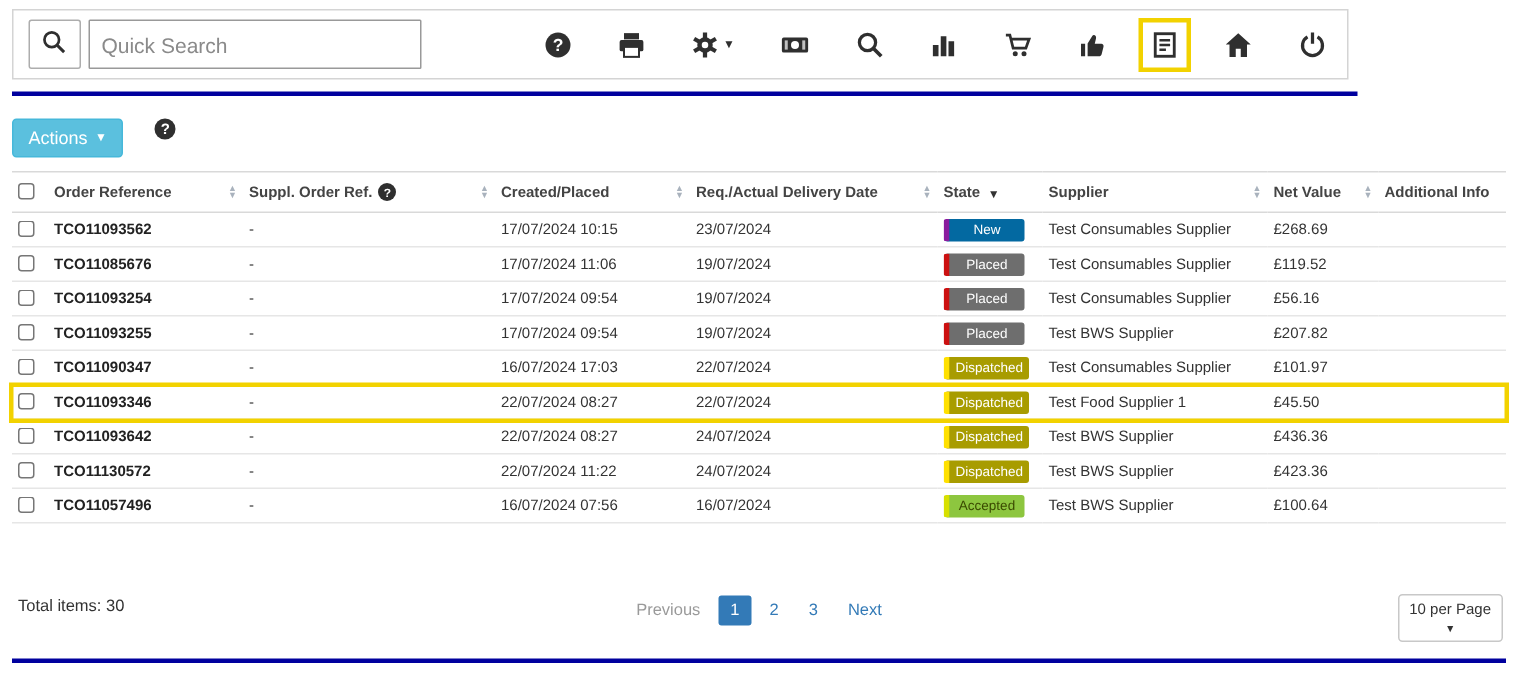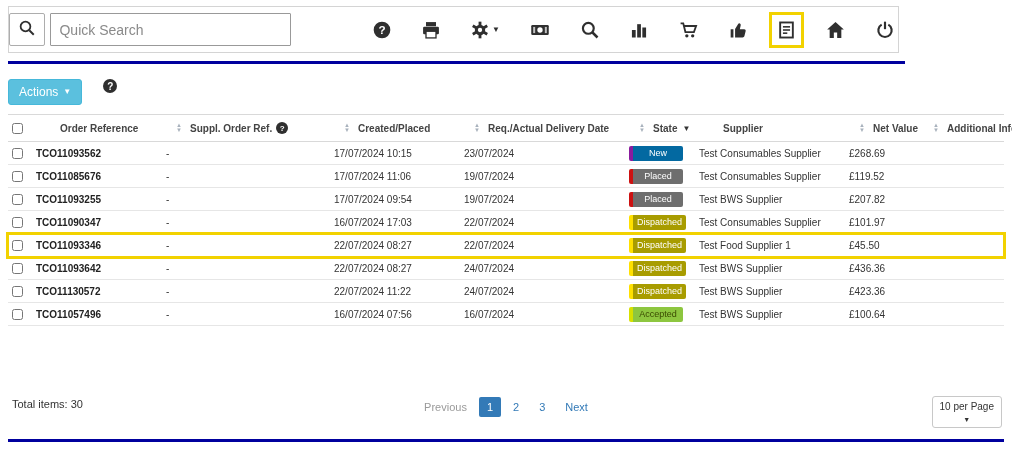--- a/index.html
+++ b/index.html
@@ -4,21 +4,21 @@
 <style>
   html,body{margin:0;padding:0;background:#fff;}
   body{
     width:1012px;height:450px;position:relative;overflow:hidden;
     font-family:"Liberation Sans","DejaVu Sans",sans-serif;color:#333;
   }
   
   .toolbar{
     position:absolute;top:6px;left:8px;width:891px;height:47px;
     border:1px solid #d4d4d4;display:flex;align-items:center;
-    padding:0 0;box-sizing:border-box;background:#fff;
+    padding:0 10px;box-sizing:border-box;background:#fff;
   }
   .search-btn{
     width:38px;height:33px;border:1px solid #adadad;background:#fff;
     display:flex;align-items:center;justify-content:center;cursor:pointer;border-radius:2px;
   }
   .quick-search{
     width:238px;height:31px;border:1px solid #999;margin-left:5px;
     padding:0 8px;font-size:14px;color:#333;font-family:inherit;border-radius:1px;
   }
   .quick-search::placeholder{color:#8a8a8a;}
@@ -52,21 +52,21 @@
     font-size:10px;table-layout:fixed;
   }
   .grid th{
     border-top:1px solid #d9d9d9;border-bottom:1px solid #d9d9d9;
     padding:0 4px;height:26px;text-align:left;font-weight:bold;color:#444;
   }
   .grid td{
     border-bottom:1px solid #e6e6e6;padding:0 4px;height:22px;
     white-space:nowrap;overflow:hidden;text-overflow:ellipsis;color:#333;
   }
-  .th-inner{display:flex;align-items:center;width:100%;margin-left:24px;}
+  .th-inner{display:flex;align-items:flex-end;width:100%;}
   .sort{
     display:inline-flex;flex-direction:column;margin-left:auto;
     font-size:6px;line-height:5px;color:#a9b2bd;
   }
   .filter-caret{font-size:8px;color:#333;margin-left:5px;}
   .c-check input{width:11px;height:11px;margin:0;vertical-align:middle;}
   td.c-ref{font-weight:bold;color:#222;}
   .badge{
     display:inline-block;min-width:42px;text-align:center;font-size:9px;
     padding:2px 4px;border-radius:2px;line-height:11px;
@@ -296,20 +296,31 @@
         <td>-</td>
         <td>17/07/2024 11:06</td>
         <td>19/07/2024</td>
         <td><span class="badge" style="background:#6e6e6e;color:#ffffff;border-left:4px solid #cc1111">Placed</span></td>
         <td>Test Consumables Supplier</td>
         <td>£119.52</td>
         <td></td>
       </tr>
       <tr>
         <td class="c-check"><input type="checkbox" style=""></td>
+        <td class="c-ref">TCO11093254</td>
+        <td>-</td>
+        <td>17/07/2024 09:54</td>
+        <td>19/07/2024</td>
+        <td><span class="badge" style="background:#6e6e6e;color:#ffffff;border-left:4px solid #cc1111">Placed</span></td>
+        <td>Test Consumables Supplier</td>
+        <td>£56.16</td>
+        <td></td>
+      </tr>
+      <tr>
+        <td class="c-check"><input type="checkbox" style=""></td>
         <td class="c-ref">TCO11093255</td>
         <td>-</td>
         <td>17/07/2024 09:54</td>
         <td>19/07/2024</td>
         <td><span class="badge" style="background:#6e6e6e;color:#ffffff;border-left:4px solid #cc1111">Placed</span></td>
         <td>Test BWS Supplier</td>
         <td>£207.82</td>
         <td></td>
       </tr>
       <tr>

